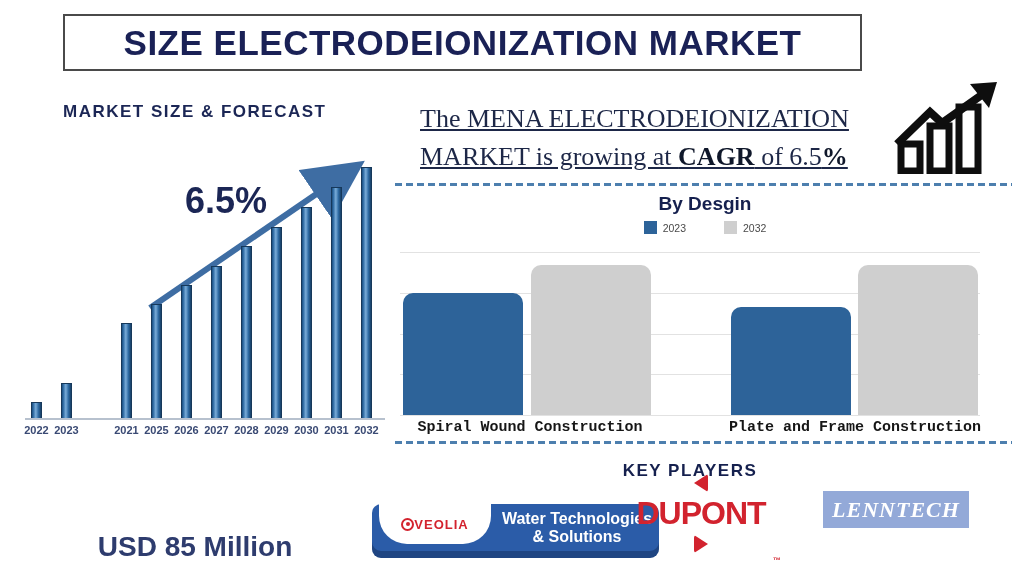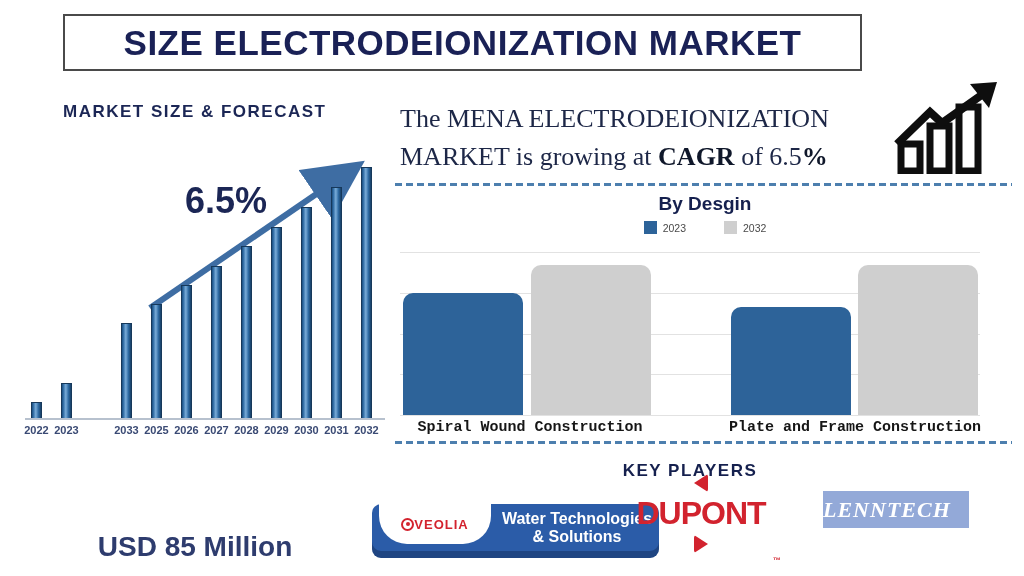--- a/index.html
+++ b/index.html
@@ -17,22 +17,22 @@
                 letter-spacing:1.5px;color:#1b2655;}
   .trend-chart{position:absolute;left:25px;top:150px;width:366px;height:295px;}
   .trend-axis{position:absolute;left:0;top:268px;width:360px;height:2px;background:#b7c1ce;}
   .trend-bar{position:absolute;width:11px;border:1px solid #16385a;border-bottom:none;box-sizing:border-box;
              background:linear-gradient(90deg,#1c4e7e 0%,#2e6aa2 14%,#79acd9 42%,#2e6aa2 72%,#173f66 100%);}
   .trend-label{position:absolute;top:274px;width:30px;text-align:center;font-size:11px;font-weight:700;color:#3a4a74;}
   .trend-arrow{position:absolute;left:95px;top:3px;width:250px;height:165px;}
   .cagr-label{position:absolute;left:160px;top:30px;font-size:36px;font-weight:800;color:#1b2655;}
 
   
-  .headline{position:absolute;left:400px;top:100px;width:500px;
-            font-family:"Liberation Serif",serif;font-size:26px;line-height:38px;color:#1d2747;}
+  .headline{position:absolute;left:420px;top:100px;width:500px;
+            font-family:"Liberation Serif",serif;font-size:26px;line-height:38px;color:#1d2747;text-decoration:underline;}
   .headline .hl-bold{font-weight:700;color:#0f172a;}
   .growth-icon{position:absolute;left:893px;top:82px;width:112px;height:92px;}
 
   
   .dashed{position:absolute;left:395px;width:617px;height:3px;
           background:repeating-linear-gradient(90deg,#4d7fae 0 7px,transparent 7px 11px);}
   .sep1{top:183px;} .sep2{top:441px;}
 
   
   .bydesign-title{position:absolute;left:400px;top:193px;width:610px;text-align:center;
@@ -65,21 +65,21 @@
                   font-family:"Liberation Sans",sans-serif;}
   .dupont{position:absolute;left:621px;top:497px;width:160px;height:52px;display:flex;
           align-items:center;justify-content:center;gap:3px;flex-direction:column;}
   .chev{width:0;height:0;border-top:9px solid transparent;border-bottom:9px solid transparent;}
   .chev-left{border-right:14px solid #d2232e;border-radius:3px;}
   .chev-right{border-left:14px solid #d2232e;border-radius:3px;}
   .dupont-brand{color:#d2232e;font-size:32px;font-weight:800;letter-spacing:-1px;
                 font-family:"Liberation Sans",sans-serif;}
   .dupont-tm{color:#d2232e;font-size:8px;align-self:flex-end;margin-bottom:8px;font-weight:700;}
   .lenntech{position:absolute;left:823px;top:491px;width:146px;height:37px;background:#93a9d8;
-            display:flex;align-items:center;justify-content:flex-start;}
+            display:flex;align-items:center;justify-content:center;}
   .lenntech-brand{color:#ffffff;font-size:22px;font-style:italic;font-weight:600;letter-spacing:1px;
                   font-family:"Liberation Serif",serif;}
 
   
   .market-size{position:absolute;left:25px;top:496px;width:340px;text-align:center;
                font-size:28px;font-weight:800;line-height:34px;color:#2e3c6e;}
 </style>
 </head>
 <body>
 
@@ -100,21 +100,21 @@
       </defs>
       <line x1="30" y1="155" x2="230" y2="18" stroke="#3e6da3" stroke-width="6" marker-end="url(#ah)"></line>
     </svg>
     <div class="cagr-label">6.5%</div>
     <div class="trend-axis"></div>
   <div class="trend-bar" style="left: 6px; top: 252px; height: 16px;"></div>
       <div class="trend-label" style="left: -3.5px;">2022</div>
       <div class="trend-bar" style="left: 36px; top: 233px; height: 35px;"></div>
       <div class="trend-label" style="left: 26.5px;">2023</div>
       <div class="trend-bar" style="left: 96px; top: 173px; height: 95px;"></div>
-      <div class="trend-label" style="left: 86.5px;">2033</div>
+      <div class="trend-label" style="left: 86.5px;">2021</div>
       <div class="trend-bar" style="left: 126px; top: 154px; height: 114px;"></div>
       <div class="trend-label" style="left: 116.5px;">2025</div>
       <div class="trend-bar" style="left: 156px; top: 135px; height: 133px;"></div>
       <div class="trend-label" style="left: 146.5px;">2026</div>
       <div class="trend-bar" style="left: 186px; top: 116px; height: 152px;"></div>
       <div class="trend-label" style="left: 176.5px;">2027</div>
       <div class="trend-bar" style="left: 216px; top: 96px; height: 172px;"></div>
       <div class="trend-label" style="left: 206.5px;">2028</div>
       <div class="trend-bar" style="left: 246px; top: 77px; height: 191px;"></div>
       <div class="trend-label" style="left: 236.5px;">2029</div>

